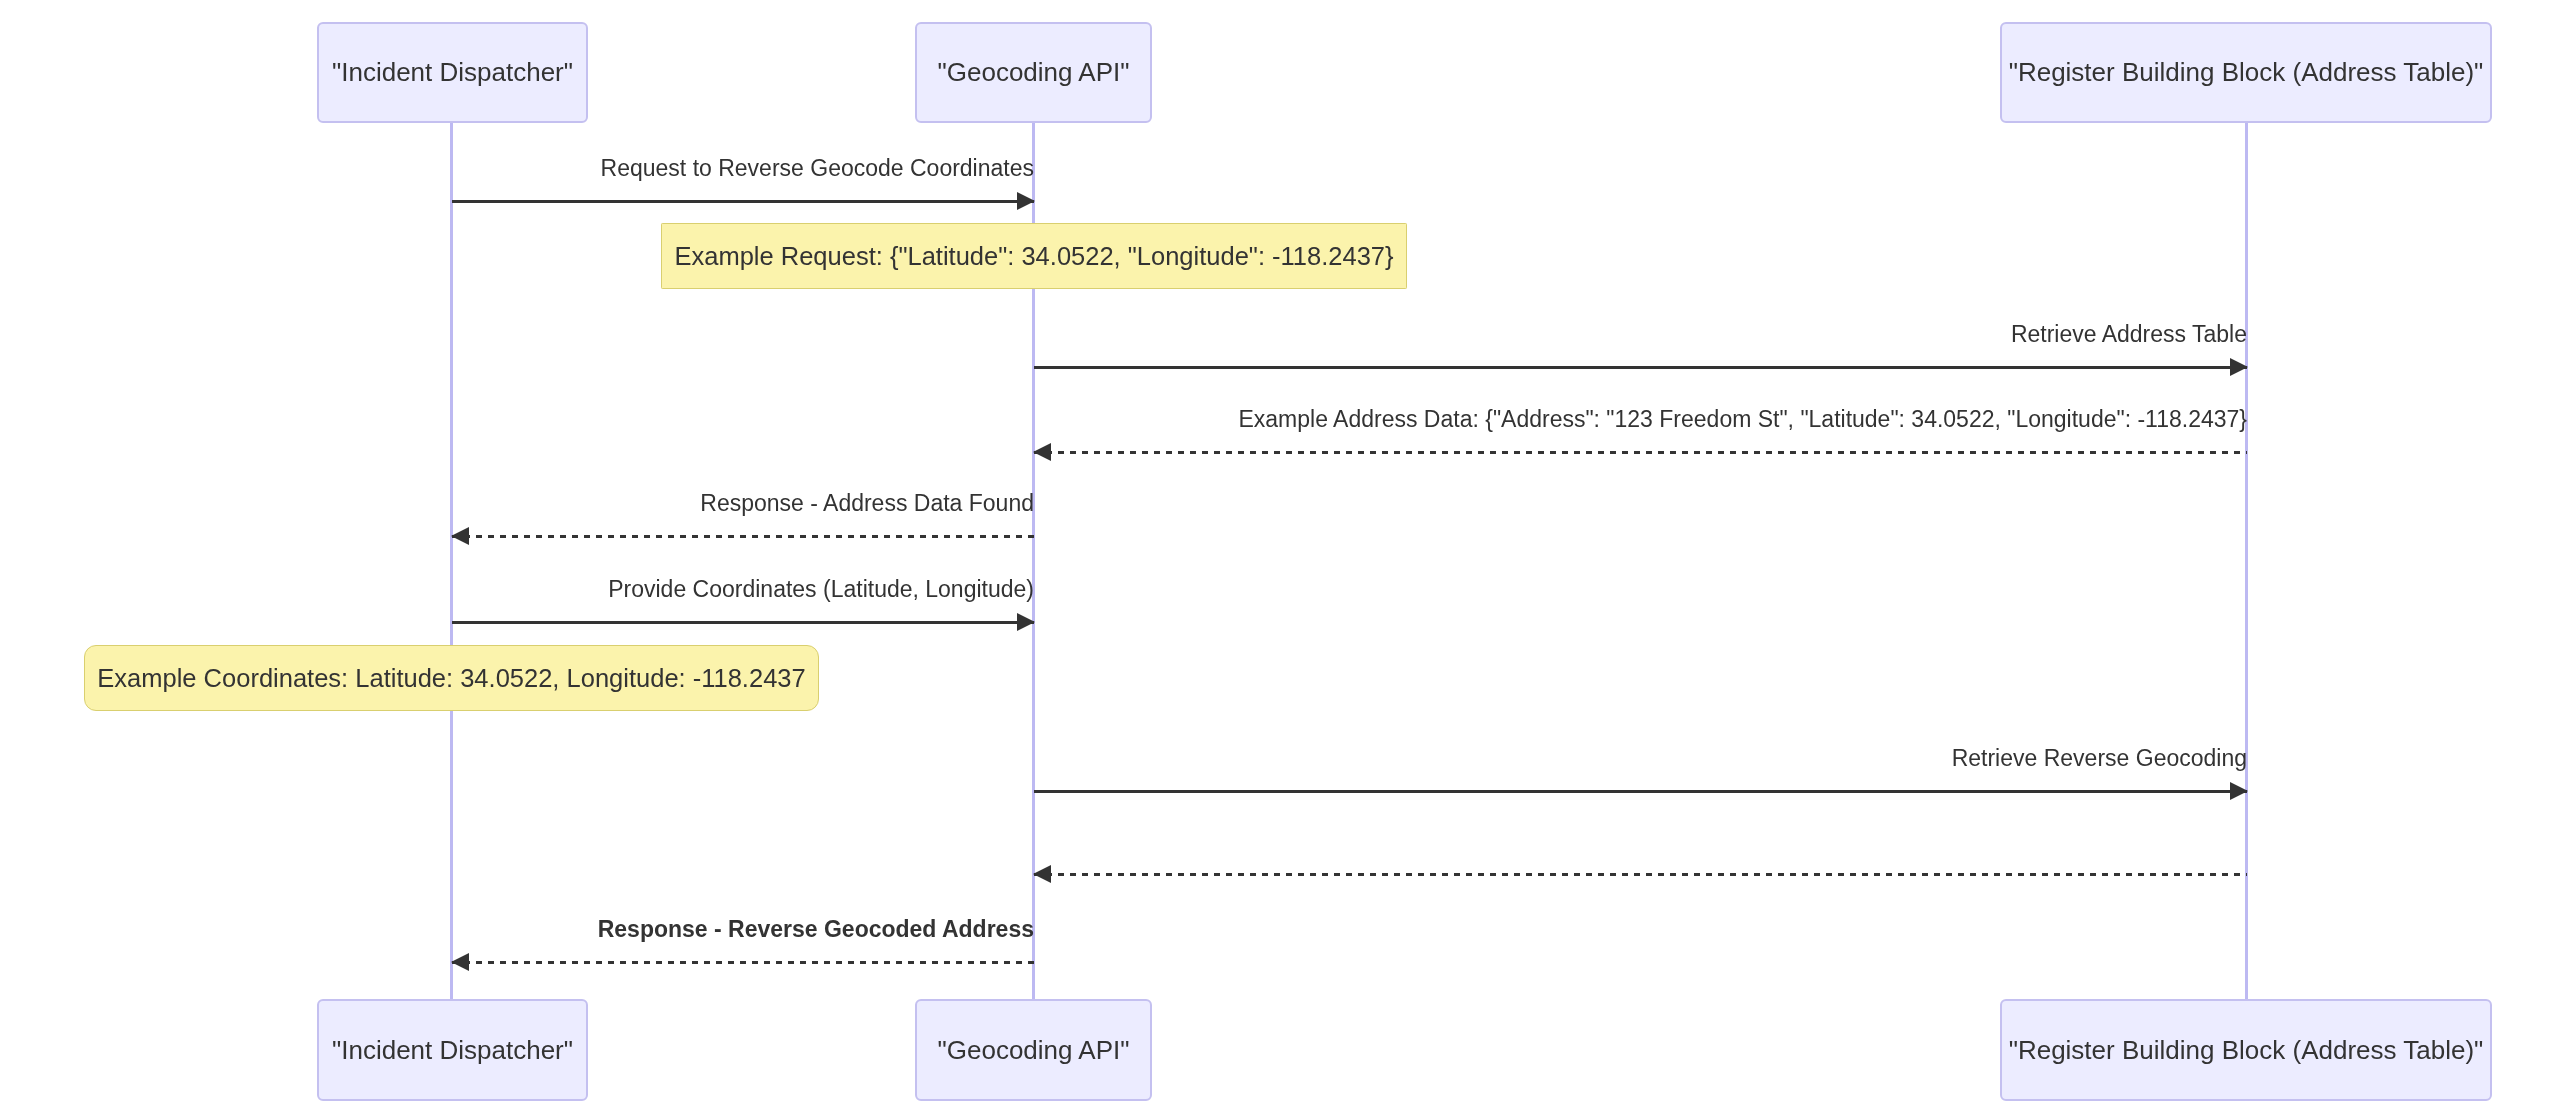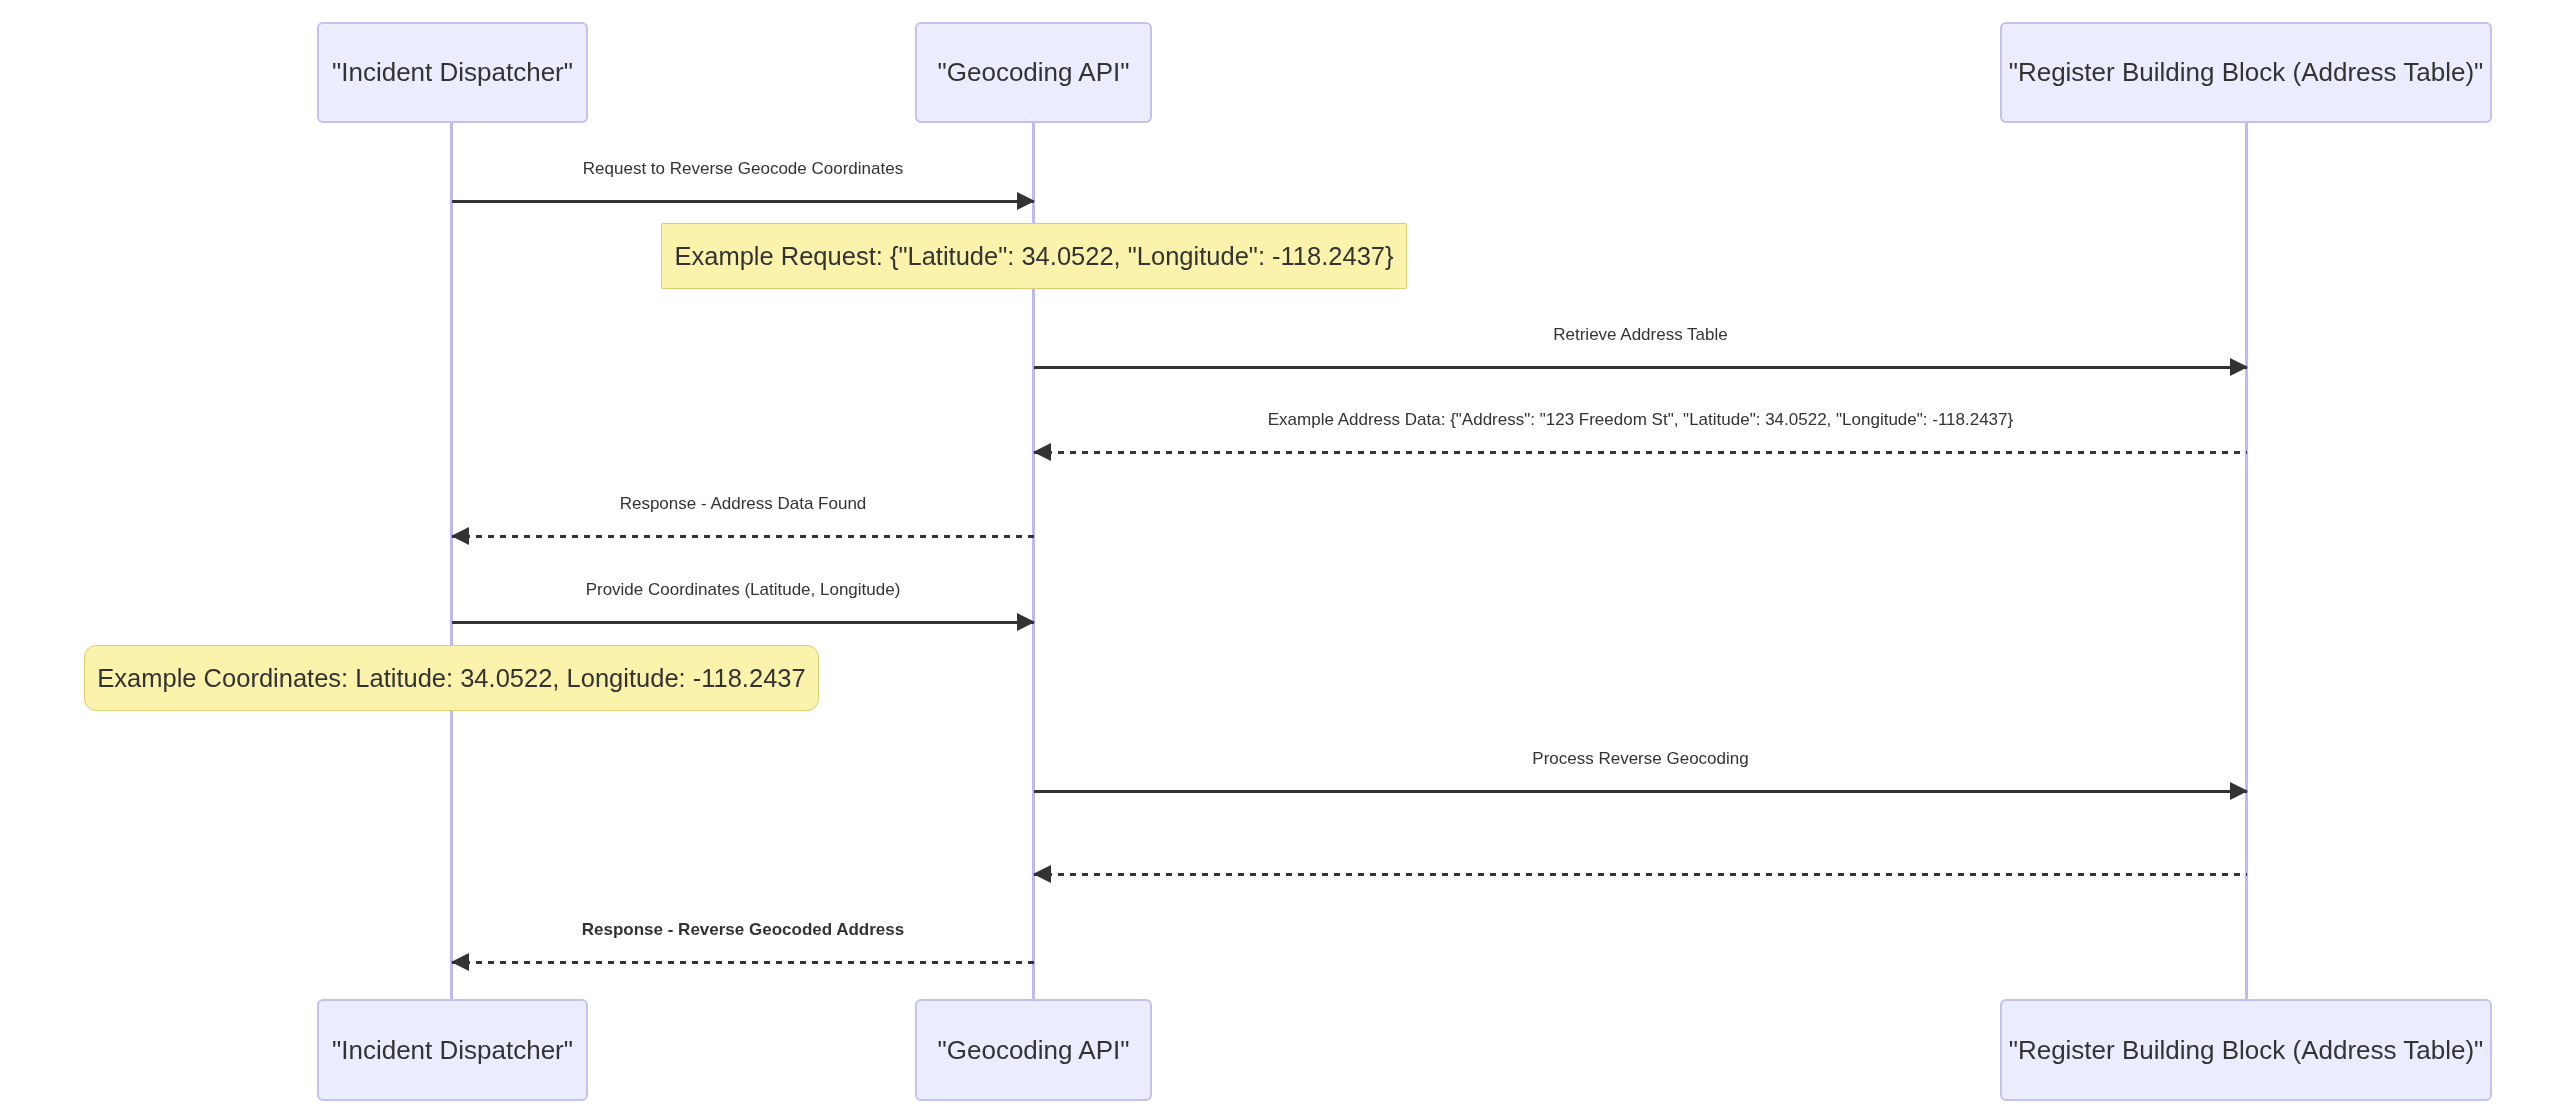--- a/index.html
+++ b/index.html
@@ -28,21 +28,21 @@
     position:absolute;
     width:3.4px;
     background:#BDB9F2;
     top:123px; height:876px;
     z-index:1;
   }
   
   .message { position:absolute; height:58px; z-index:2; }
   .msg-label {
     position:absolute; top:0; left:0; width:100%;
-    text-align:center; font-size:17px; line-height:35px;
+    text-align:right; font-size:23px; line-height:35px;
     white-space:nowrap; color:#333333;
   }
   .msg-line { position:absolute; left:0; right:0; bottom:6px; height:3.4px; }
   .solid  .msg-line { background:#333333; }
   .dashed .msg-line {
     background:repeating-linear-gradient(90deg,#333333 0 6px,transparent 6px 12px);
   }
   .arrowhead {
     position:absolute; bottom:-1.3px;
     width:0; height:0;
@@ -115,21 +115,21 @@
     <div class="msg-label">Provide Coordinates (Latitude, Longitude)</div>
     <div class="msg-line"></div>
     <div class="arrowhead"></div>
   </div>
 
   <div class="note" style="left:84px; top:645px; width:735px; height:66px;border-radius:12px;">
     <span>Example Coordinates: Latitude: 34.0522, Longitude: -118.2437</span>
   </div>
 
   <div class="message solid dir-right" style="left:1034px; top:741px; width:1213px;">
-    <div class="msg-label">Process Reverse Geocoding</div>
+    <div class="msg-label">Retrieve Reverse Geocoding</div>
     <div class="msg-line"></div>
     <div class="arrowhead"></div>
   </div>
 
   <div class="message dashed dir-left" style="left:1034px; top:824px; width:1213px;">
     <div class="msg-line"></div>
     <div class="arrowhead"></div>
   </div>
 
   <div class="message dashed dir-left" style="left:452px; top:912px; width:582px;font-weight:bold;">

